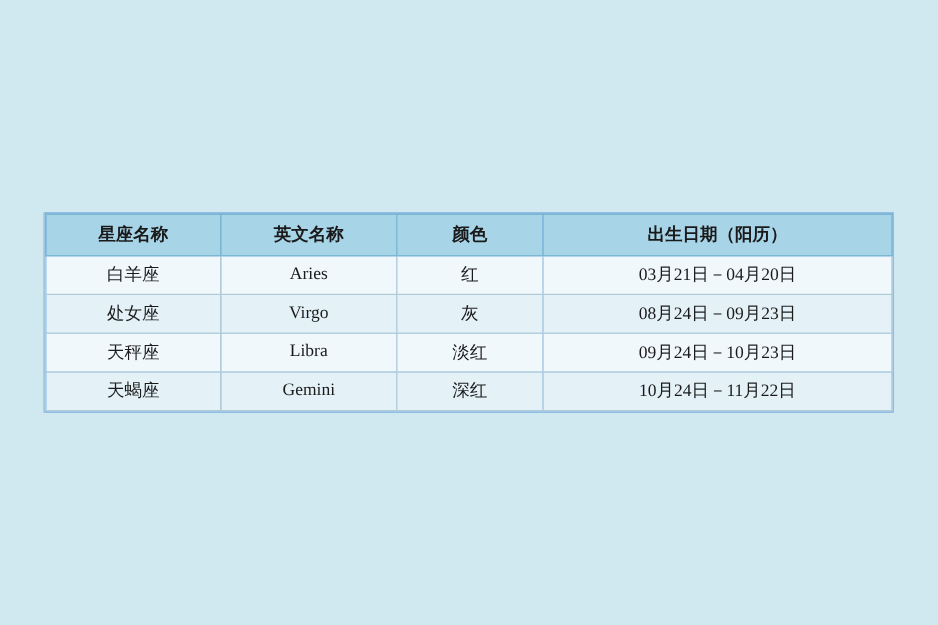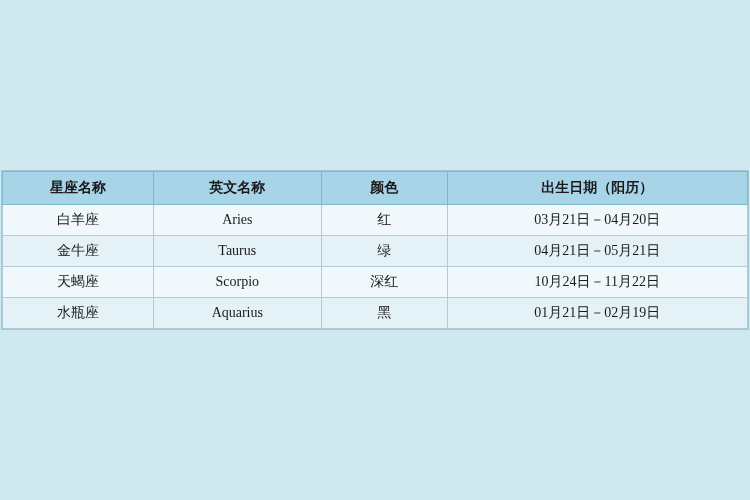--- a/index.html
+++ b/index.html
@@ -15,21 +15,21 @@
       display: flex;
       align-items: center;
       justify-content: center;
       font-family: "SimSun", "宋体", serif;
       font-size: 14px;
     }
 
     .container {
       background-color: #3b82f6;
       border: 1px solid #a0c8d8;
-      width: 748px;
+      width: 680px;
     }
 
     table {
       width: 100%;
       border-collapse: collapse;
     }
 
     thead tr th {
       background-color: #a8d4e8;
       border: 1px solid #7ab8d0;
@@ -67,32 +67,32 @@
       </tr>
     </thead>
     <tbody id="table-body">
     <tr>
           <td>白羊座</td>
           <td>Aries</td>
           <td>红</td>
           <td>03月21日－04月20日</td>
         </tr>
         <tr>
-          <td>金牛座</td>
-          <td>Taurus</td>
-          <td>绿</td>
-          <td>04月21日－05月21日</td>
+          <td>处女座</td>
+          <td>Virgo</td>
+          <td>灰</td>
+          <td>08月24日－09月23日</td>
+        </tr>
+        <tr>
+          <td>天秤座</td>
+          <td>Libra</td>
+          <td>淡红</td>
+          <td>09月24日－10月23日</td>
         </tr>
         <tr>
           <td>天蝎座</td>
-          <td>Scorpio</td>
+          <td>Gemini</td>
           <td>深红</td>
           <td>10月24日－11月22日</td>
-        </tr>
-        <tr>
-          <td>水瓶座</td>
-          <td>Aquarius</td>
-          <td>黑</td>
-          <td>01月21日－02月19日</td>
         </tr>
       </tbody>
   </table>
 </div>
 
 </body></html>

